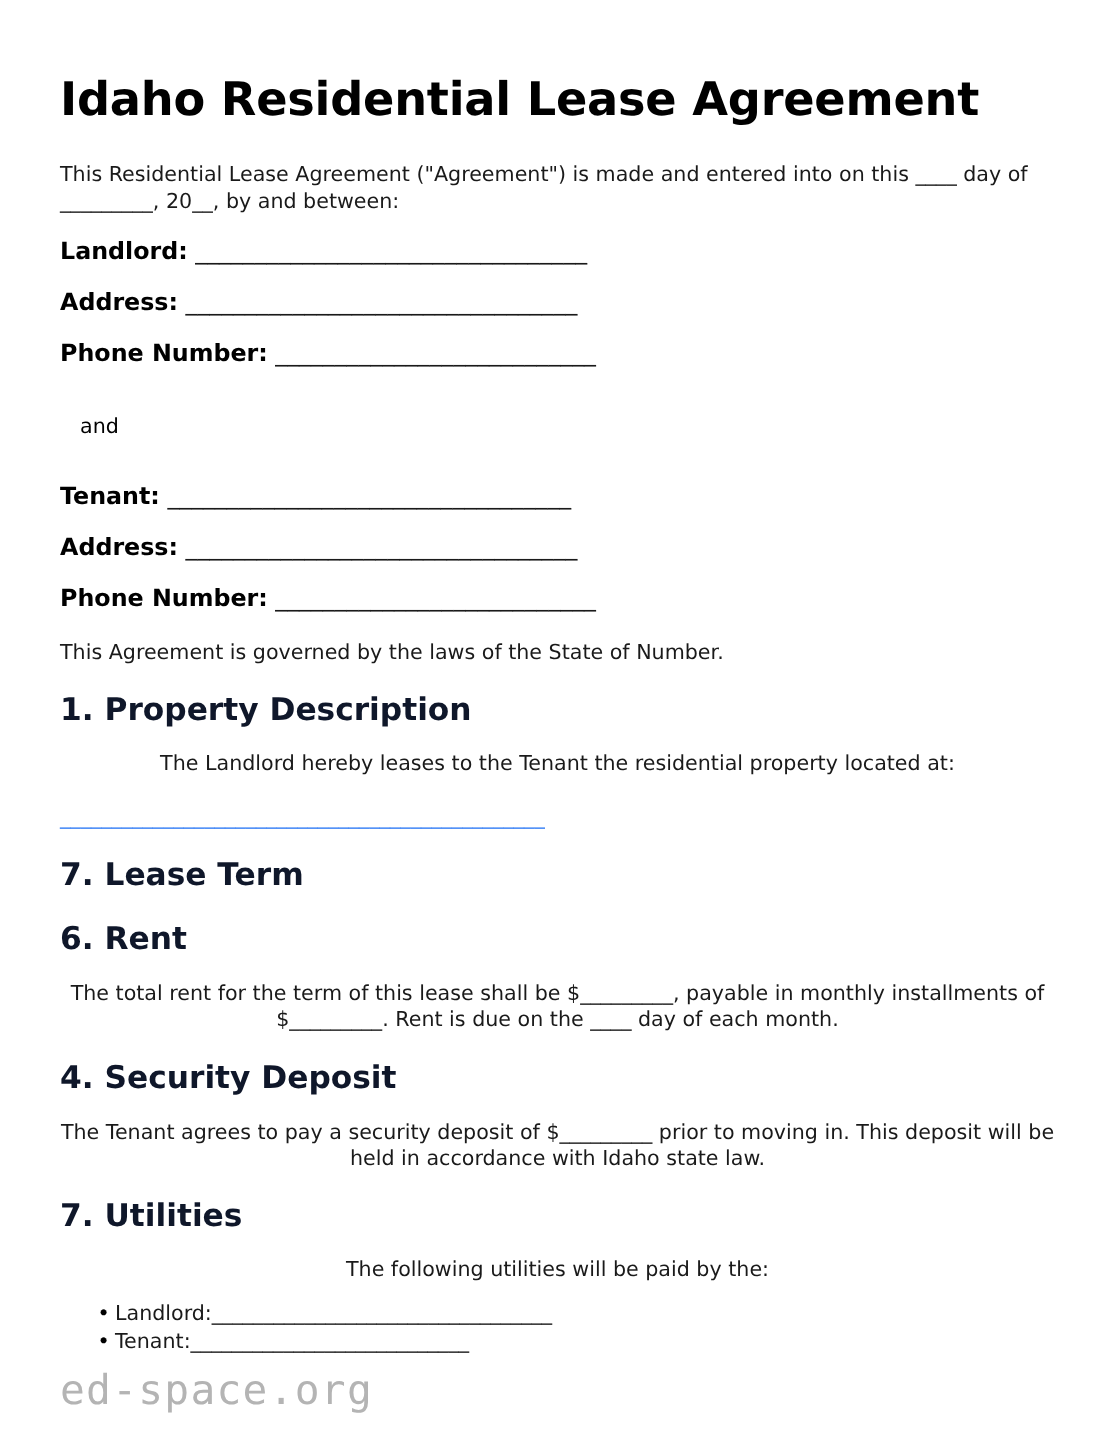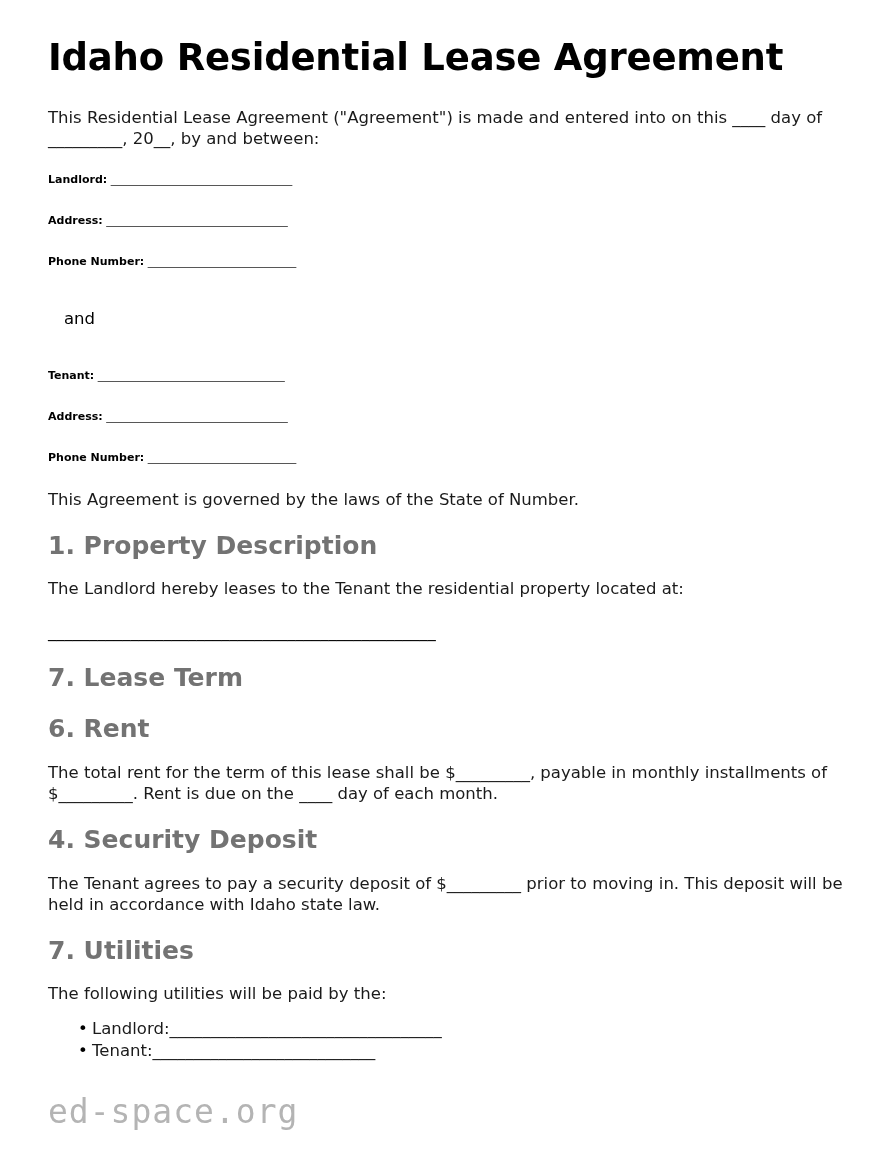--- a/index.html
+++ b/index.html
@@ -31,37 +31,37 @@
     top: 0;
     width: 796px;
   }
 
   .doc-title {
     font-size: 37px;
     font-weight: bold;
     letter-spacing: -0.2px;
     line-height: 1.1;
     margin: 0;
-    padding-top: 38px;
+    padding-top: 60px;
     color: #000;
   }
 
   .para {
     font-size: 16.5px;
     line-height: 21px;
     margin: 0;
     color: #1a1a1a;
   }
 
   .intro-para {
     padding-top: 28px;
   }
 
   .field-row {
-    font-size: 11px;
+    font-size: 19px;
     line-height: 21px;
     margin: 0;
     padding-top: 20px;
     white-space: nowrap;
   }
   .field-label {
     font-weight: bold;
     color: #000;
   }
   .field-blank {
@@ -79,33 +79,34 @@
   .governed {
     padding-top: 21px;
   }
 
   h2.section-heading {
     font-size: 25px;
     font-weight: bold;
     line-height: 1.15;
     margin: 0;
     padding-top: 22px;
-    color: #737373;
+    color: #0f172a;
   }
 
   .section-para {
     padding-top: 18px;
+    text-align: center;
   }
 
   .long-blank {
     font-size: 16.5px;
     line-height: 21px;
     padding-top: 22px;
     margin: 0;
-    color: #000000;
+    color: #3b82f6;
     white-space: nowrap;
   }
 
   ul.util-list {
     margin: 0;
     padding: 14px 0 0 30px;
     list-style: none;
   }
   ul.util-list li {
     font-size: 16.5px;

